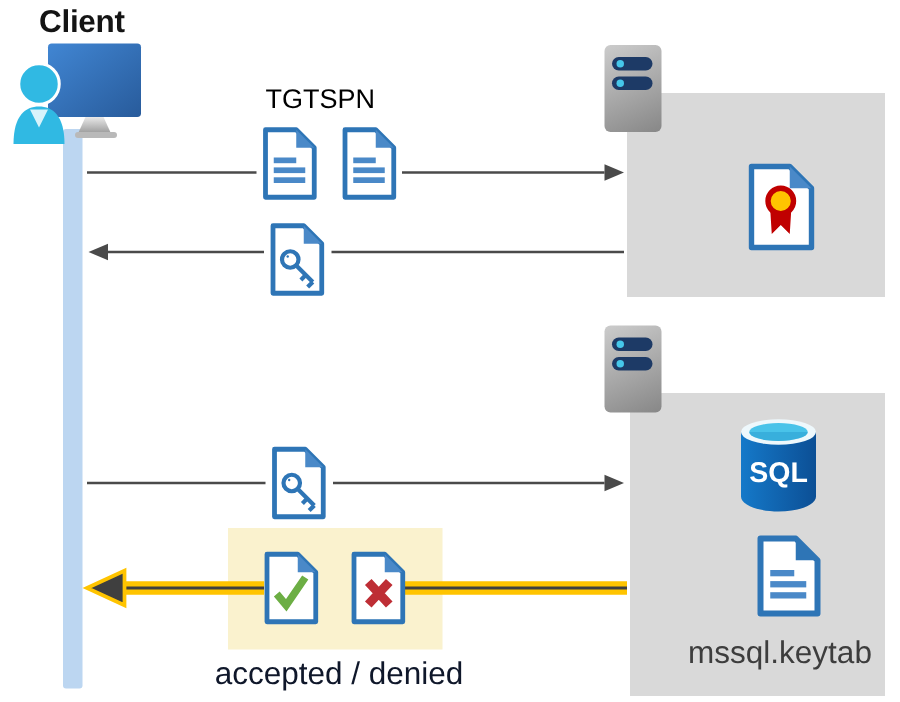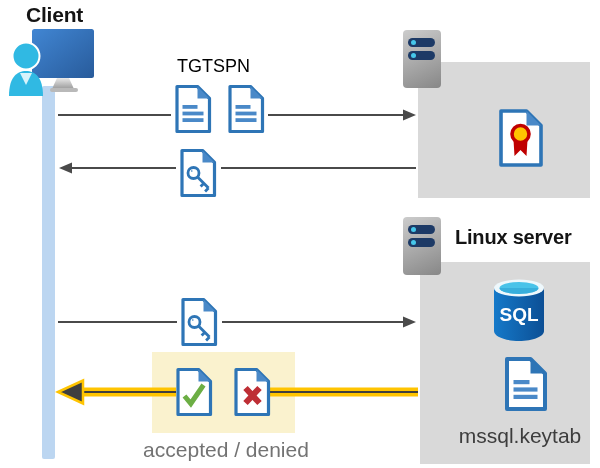--- a/index.html
+++ b/index.html
@@ -4,21 +4,21 @@
 <style>
   html,body{margin:0;padding:0;background:#ffffff;}
   body{font-family:"Liberation Sans", sans-serif;}
   .canvas{position:relative;width:600px;height:468px;background:#ffffff;overflow:hidden;}
 
   .abs{position:absolute;}
 
   
   .title{font-weight:700;color:#141414;font-size:20px;line-height:24px;letter-spacing:-0.2px;}
   .small-label{font-size:18px;color:#000000;text-align:right;}
-  .caption{font-size:20px;color:#737373;text-align:center;}
+  .caption{font-size:20px;color:#0f172a;text-align:center;}
 
   
   .gray-box{background:#d9d9d9;z-index:0;}
   .yellow-box{background:#faf2ce;z-index:2;}
 
   
   .lifeline{background:#bcd6f1;border-radius:2px;z-index:1;}
 
   
   .server{width:38px;height:58px;border-radius:4px;z-index:4;
@@ -169,21 +169,20 @@
   </svg>
 
   <div class="abs server icon" style="left:403px;top:217px;">
     <div class="slot" style="top:8px;">
         <div class="dot"></div>
       </div>
     <div class="slot" style="top:21px;">
         <div class="dot"></div>
       </div>
   </div>
-  <div class="abs title toplabel" style="left:455px;top:225px;width:140px;">Linux server</div>
 
   <svg class="abs icon" style="left:489px;top:276px;" width="60" height="68" viewBox="0 0 60 68">
     <defs>
       <linearGradient id="sqlgrad" x1="0" y1="0" x2="1" y2="0">
         <stop offset="0" stop-color="#1579c9"></stop>
           <stop offset="1" stop-color="#0c4f95"></stop>
       </linearGradient>
     </defs>
     <path d="M5 12 V55 C5 60.5 16 65 30 65 C44 65 55 60.5 55 55 V12 Z" fill="url(#sqlgrad)"></path>
     <ellipse cx="30" cy="12" rx="25" ry="8.5" fill="#eef8fc"></ellipse>

